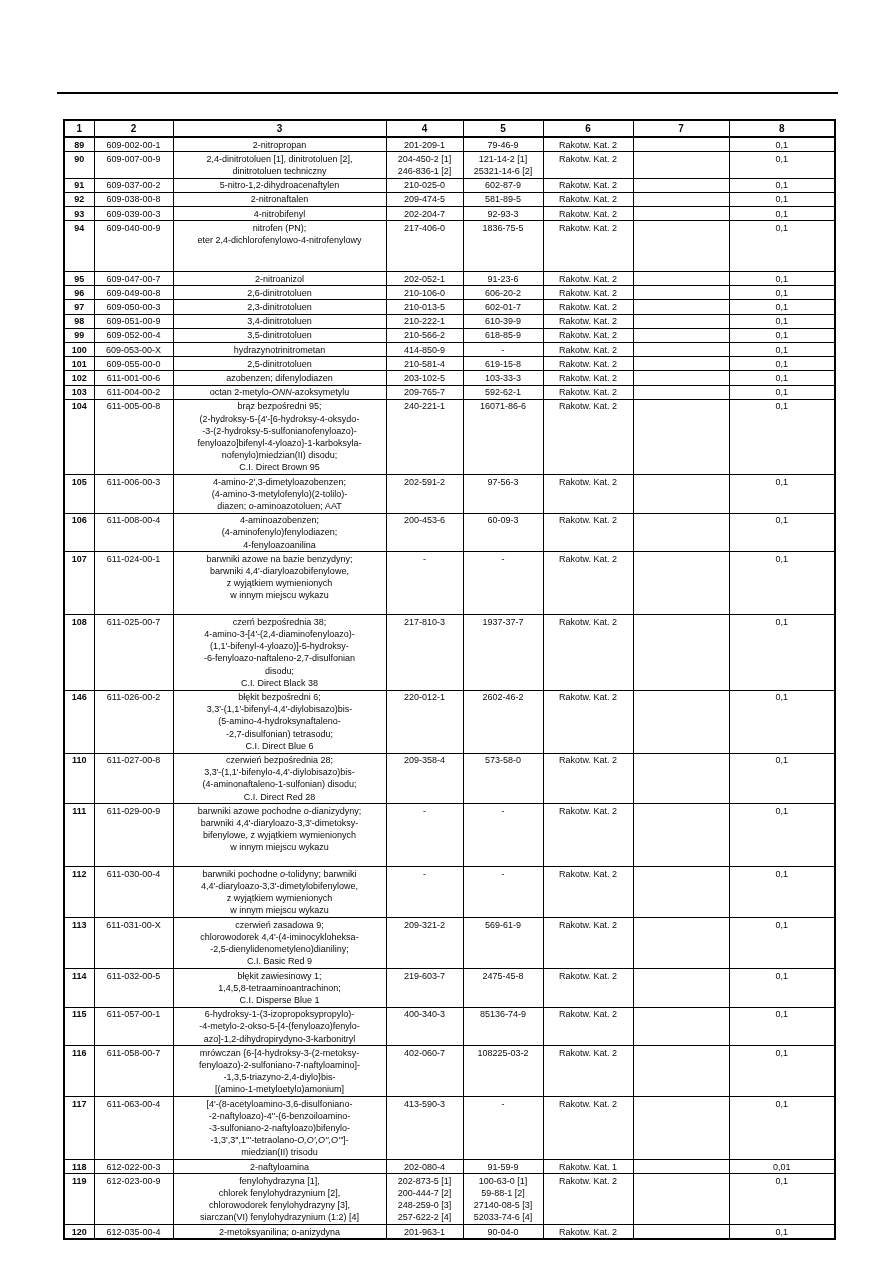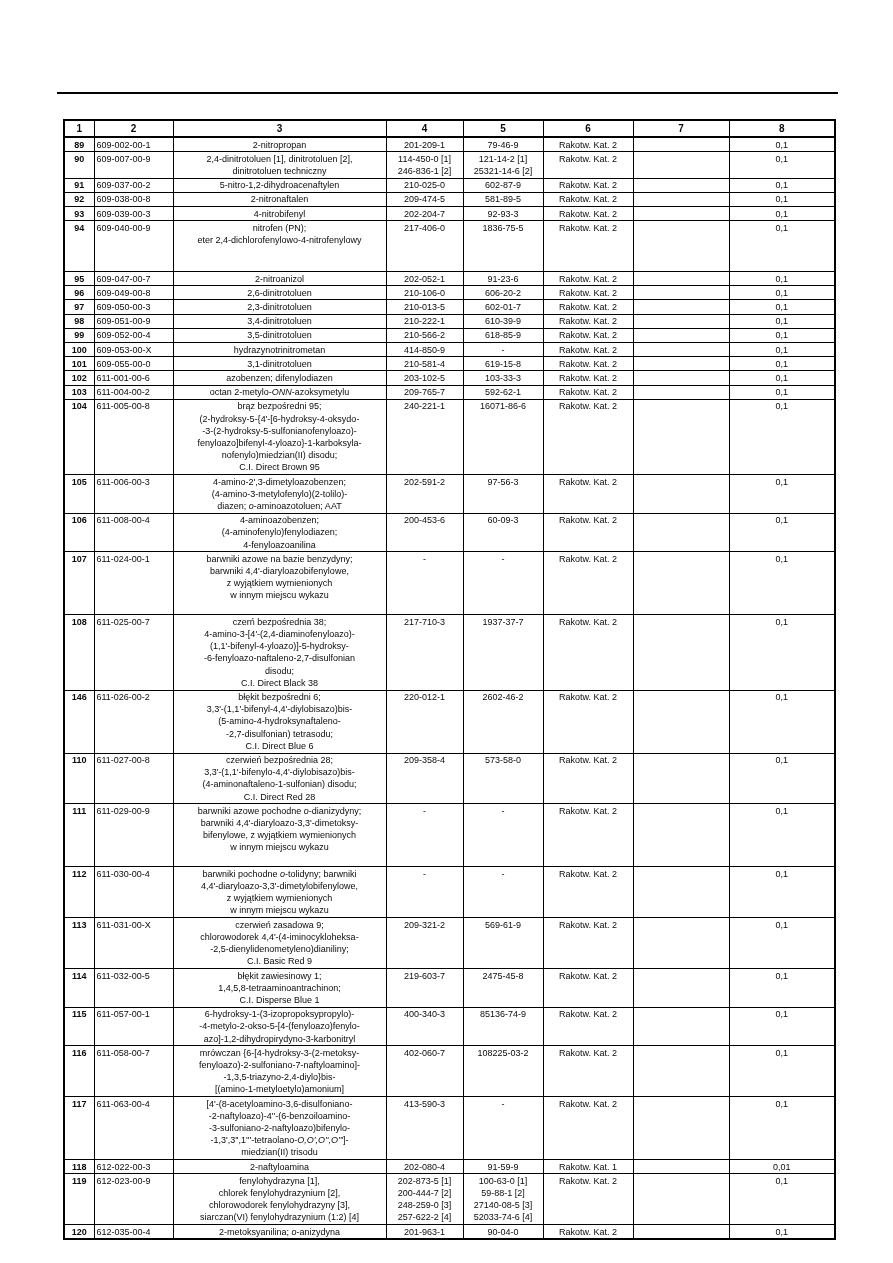--- a/index.html
+++ b/index.html
@@ -18,21 +18,21 @@
     font-size:10px;font-weight:bold;text-align:center;padding:2px 0;
     background:#fff;
   }
   td{
     border:1px solid #000;vertical-align:top;
     font-size:9px;line-height:12.2px;padding:0.5px 2px;
     overflow:hidden;white-space:nowrap;
   }
   td .line{min-height:12.2px;}
   .c-no{text-align:center;font-weight:bold;}
-  .c-idx{}
+  .c-idx{text-align:center;}
   .c-name{text-align:center;}
   .c-ec,.c-cas,.c-class,.c-7,.c-limit{text-align:center;}
   i{}
 </style>
 </head>
 <body>
 
 <div class="top-rule"></div>
 
 <table class="substances">
@@ -90,21 +90,21 @@
           <div class="line"><span>90</span></div>
         </td>
         <td class="c-idx">
           <div class="line"><span>609-007-00-9</span></div>
         </td>
         <td class="c-name">
           <div class="line"><span>2,4-dinitrotoluen [1], dinitrotoluen [2],</span></div>
           <div class="line"><span>dinitrotoluen techniczny</span></div>
         </td>
         <td class="c-ec">
-          <div class="line"><span>114-450-0 [1]</span></div>
+          <div class="line"><span>204-450-2 [1]</span></div>
           <div class="line"><span>246-836-1 [2]</span></div>
         </td>
         <td class="c-cas">
           <div class="line"><span>121-14-2 [1]</span></div>
           <div class="line"><span>25321-14-6 [2]</span></div>
         </td>
         <td class="c-class">
           <div class="line"><span>Rakotw. Kat. 2</span></div>
         </td>
         <td class="c-7">
@@ -378,21 +378,21 @@
         </td>
       </tr>
       <tr>
         <td class="c-no">
           <div class="line"><span>101</span></div>
         </td>
         <td class="c-idx">
           <div class="line"><span>609-055-00-0</span></div>
         </td>
         <td class="c-name">
-          <div class="line"><span>3,1-dinitrotoluen</span></div>
+          <div class="line"><span>2,5-dinitrotoluen</span></div>
         </td>
         <td class="c-ec">
           <div class="line"><span>210-581-4</span></div>
         </td>
         <td class="c-cas">
           <div class="line"><span>619-15-8</span></div>
         </td>
         <td class="c-class">
           <div class="line"><span>Rakotw. Kat. 2</span></div>
         </td>
@@ -581,21 +581,21 @@
         </td>
         <td class="c-name">
           <div class="line"><span>czerń bezpośrednia 38;</span></div>
           <div class="line"><span>4-amino-3-[4'-(2,4-diaminofenyloazo)-</span></div>
           <div class="line"><span>(1,1'-bifenyl-4-yloazo)]-5-hydroksy-</span></div>
           <div class="line"><span>-6-fenyloazo-naftaleno-2,7-disulfonian</span></div>
           <div class="line"><span>disodu;</span></div>
           <div class="line"><span>C.I. Direct Black 38</span></div>
         </td>
         <td class="c-ec">
-          <div class="line"><span>217-710-3</span></div>
+          <div class="line"><span>217-810-3</span></div>
         </td>
         <td class="c-cas">
           <div class="line"><span>1937-37-7</span></div>
         </td>
         <td class="c-class">
           <div class="line"><span>Rakotw. Kat. 2</span></div>
         </td>
         <td class="c-7">
           <div class="line">&nbsp;</div>
         </td>

